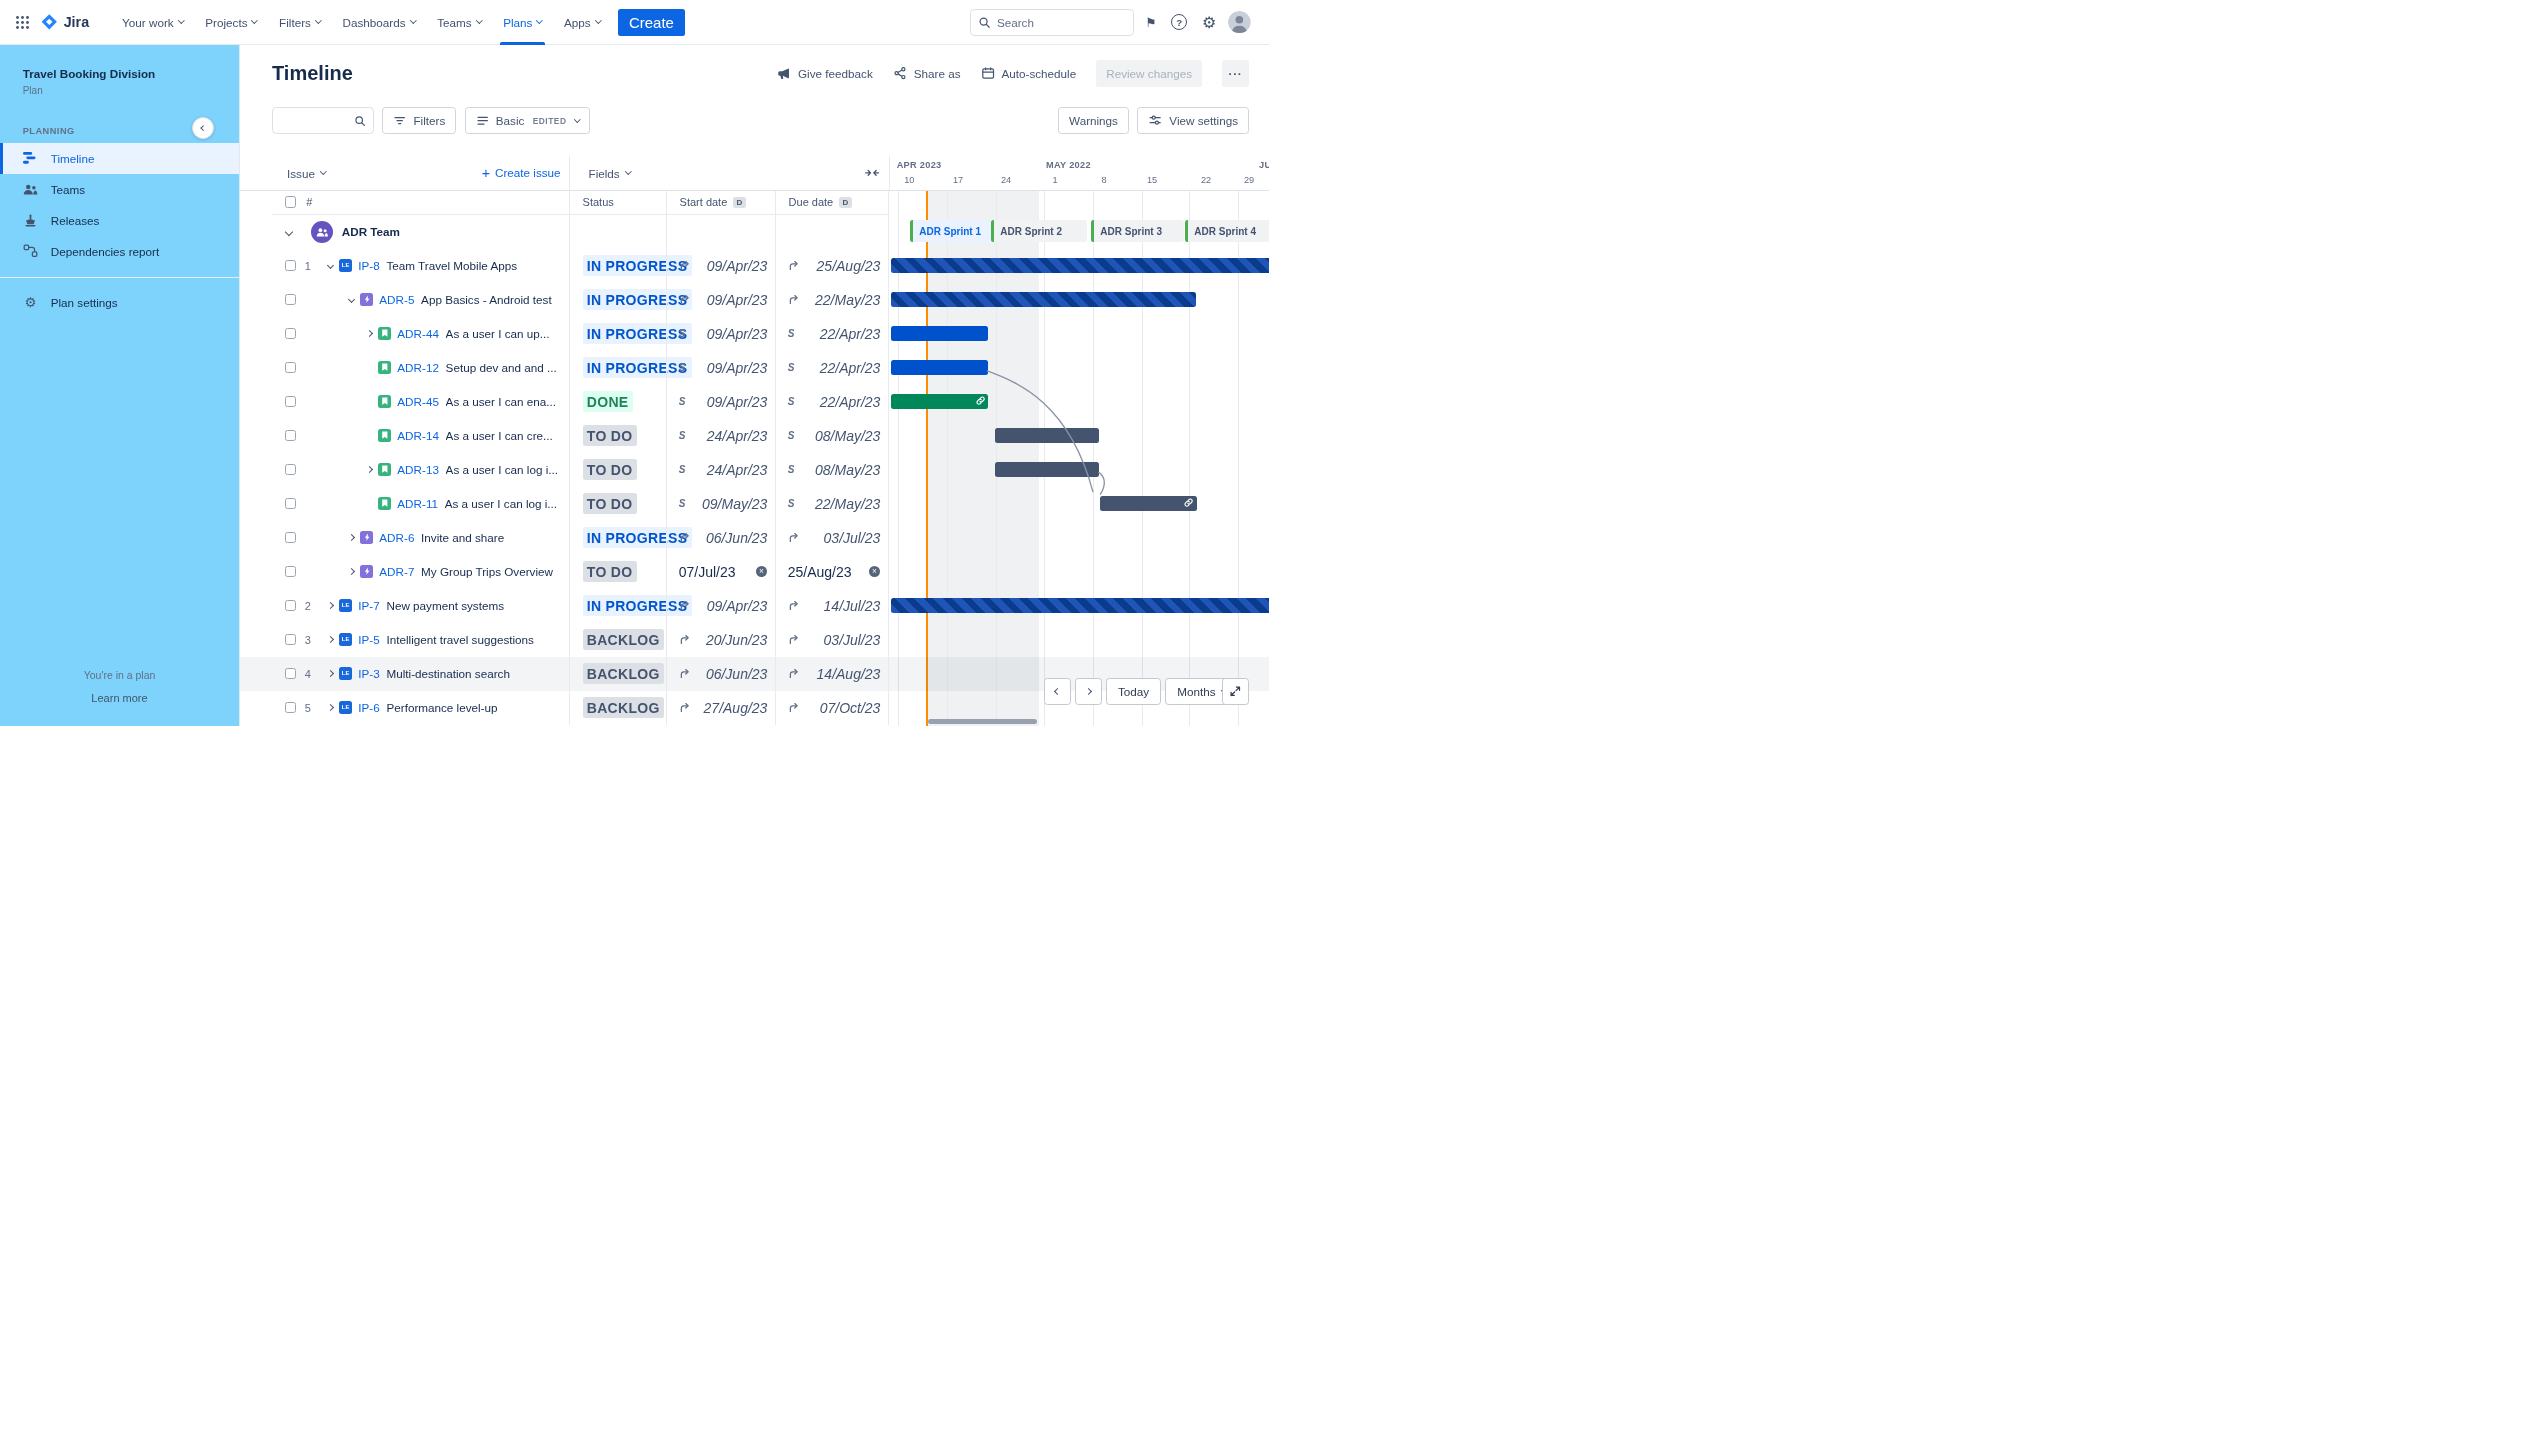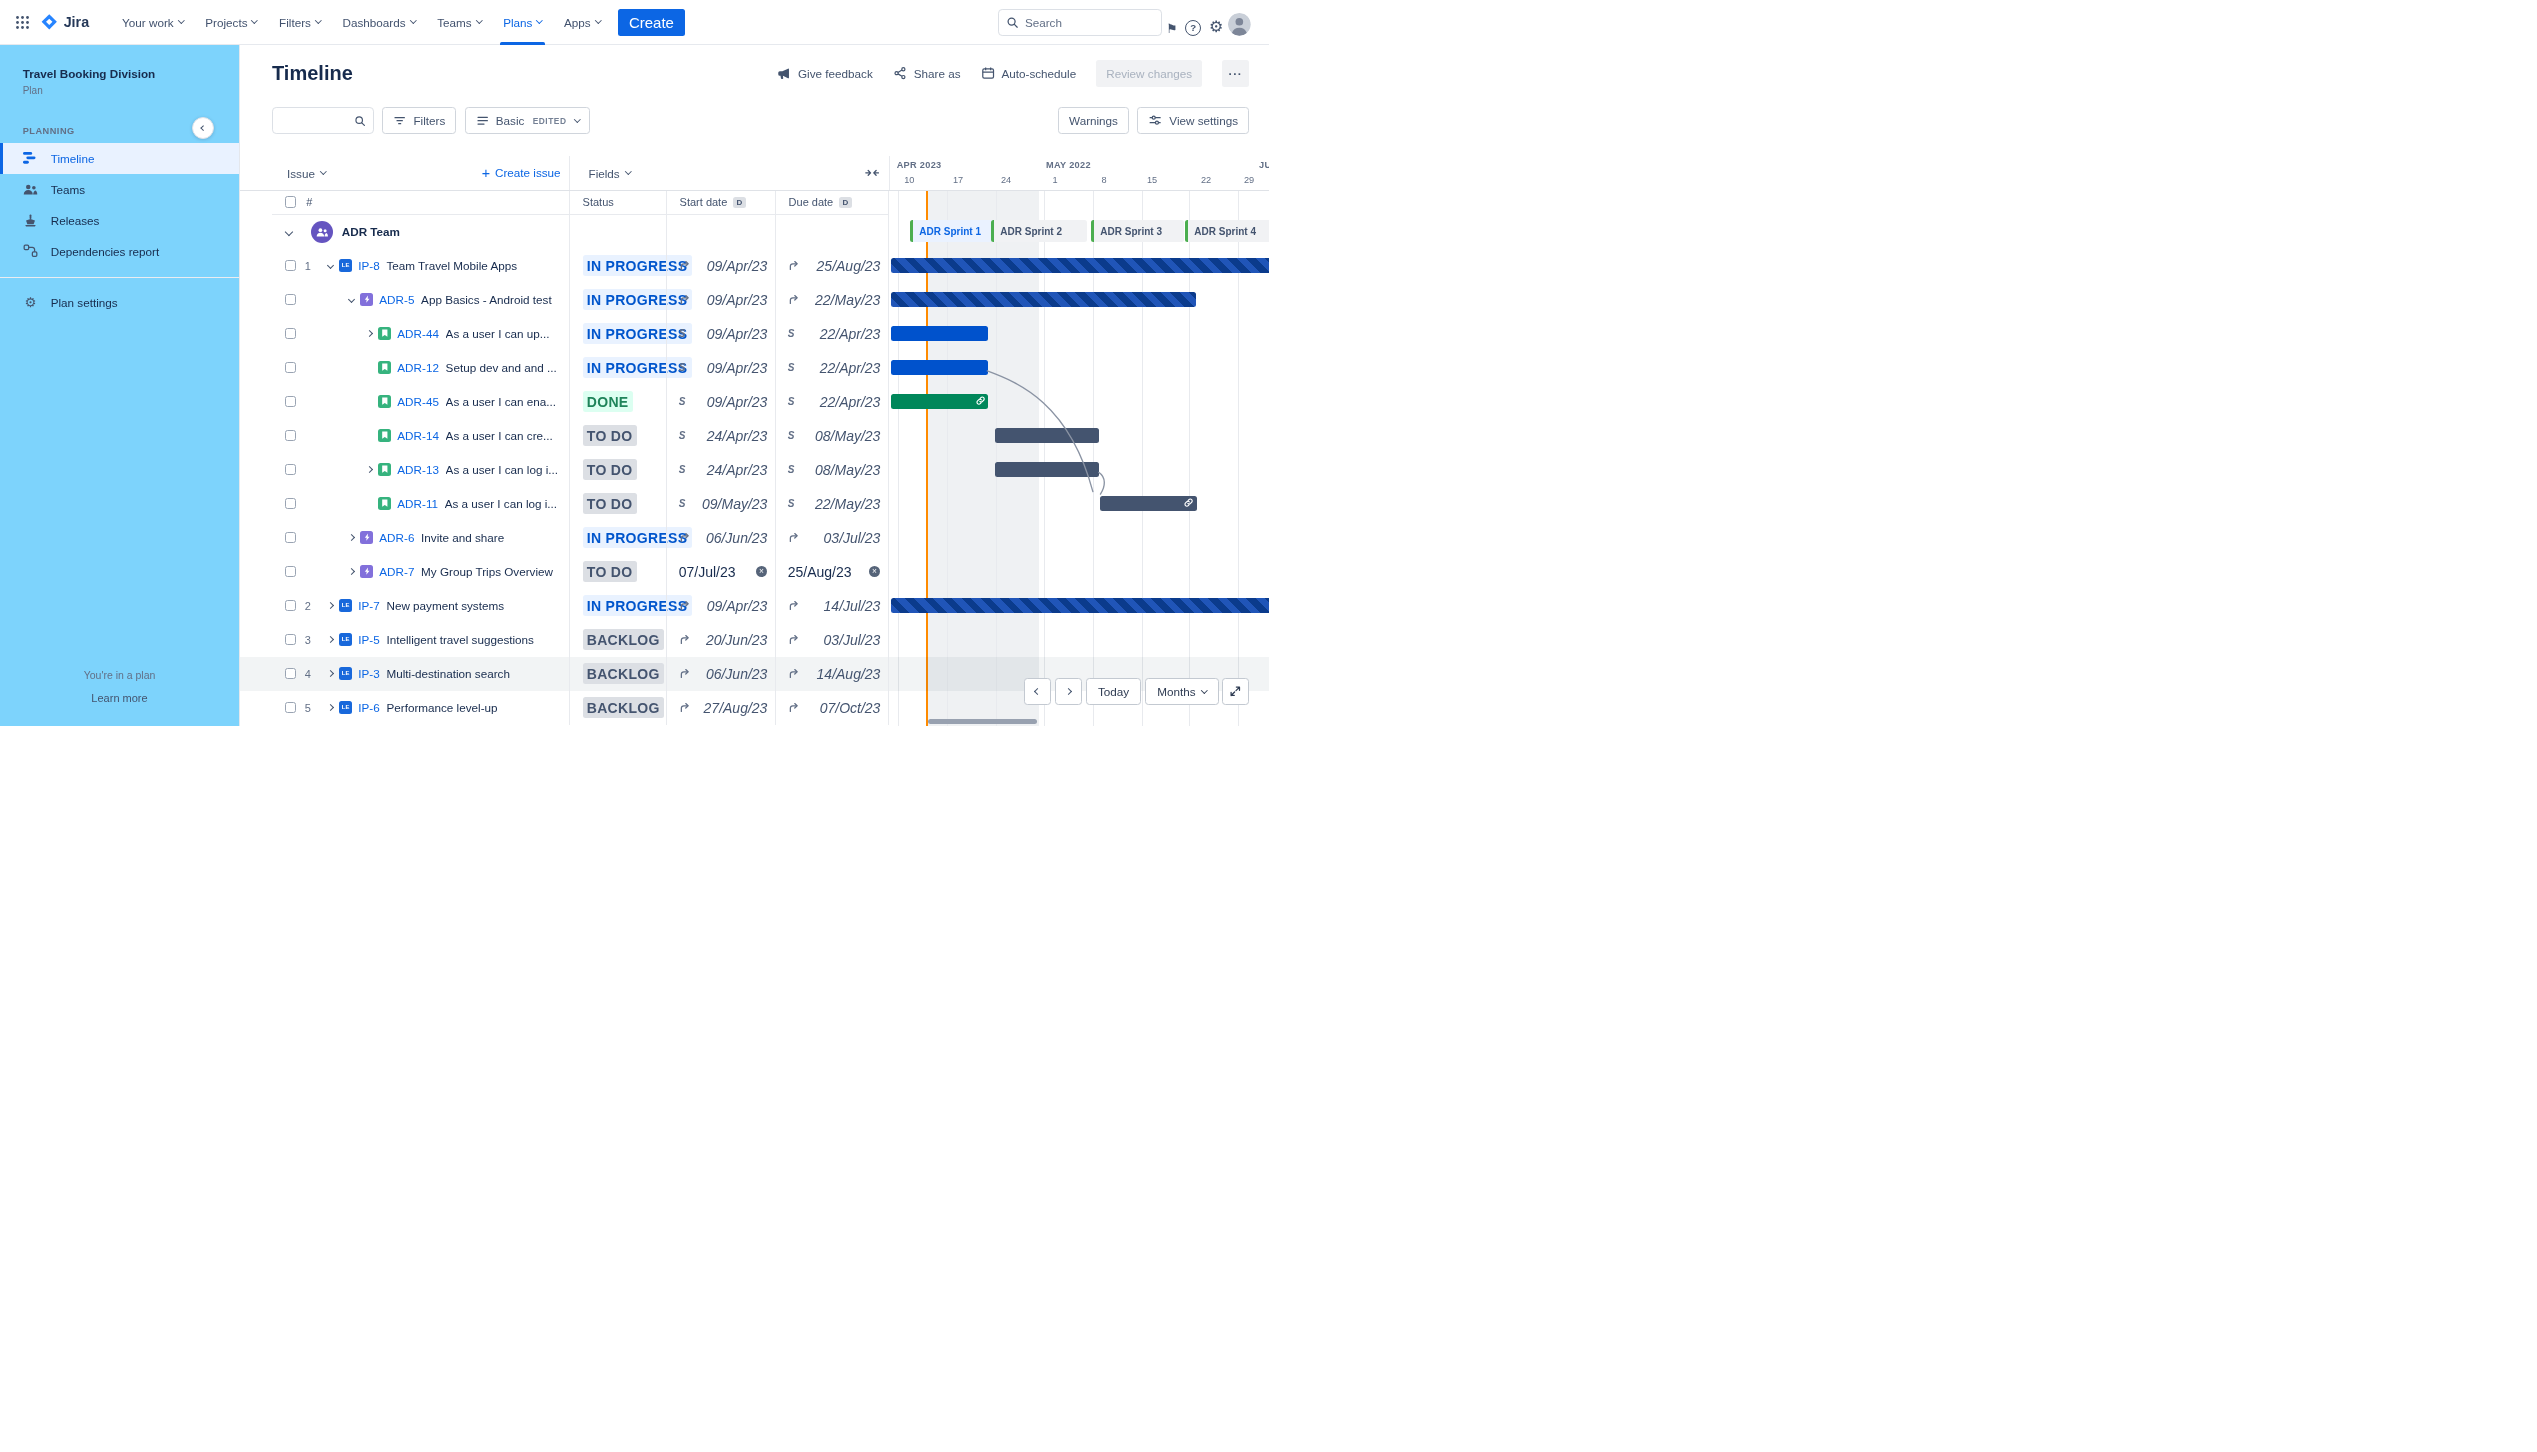--- a/index.html
+++ b/index.html
@@ -18,21 +18,21 @@
   
   .navbar{height:45px;display:flex;align-items:center;padding:0 18.5px 0 11.7px;border-bottom:0.8px solid #E6E9EE;background:#fff;position:relative;z-index:20}
   .nv-ic{display:flex;align-items:center;justify-content:center;color:#44546E;cursor:pointer;margin:0 3.4px}
   .logo{display:flex;align-items:center;gap:5px;margin-left:6.7px;cursor:pointer}
   .logo-txt{font-size:14.3px;font-weight:700;color:#253858}
   .nav-items{display:flex;align-items:center;height:45px;margin-left:22px}
   .nav-item{display:flex;align-items:center;gap:5px;height:45px;padding:0 11px;font-weight:500;color:#42526E;position:relative;cursor:pointer;white-space:nowrap}
   .nav-item.active{color:#0C66E4}
   .nav-item.active::after{content:"";position:absolute;left:7.6px;right:7.6px;bottom:0;height:2.5px;background:#0C66E4;border-radius:1.7px 1.7px 0 0}
   .btn-create{margin-left:6.7px;height:27px;padding:0 11px;background:#0C66E4;color:#fff;border:none;border-radius:2.5px;font-size:15px;font-weight:500}
-  .nav-right{margin-left:auto;display:flex;align-items:flex-end;gap:1px}
+  .nav-right{margin-left:auto;display:flex;align-items:center;gap:8px}
   .nav-search{width:164px;height:27px;border:1.3px solid #DCE0E6;border-radius:4.2px;display:flex;align-items:center;gap:5.9px;padding:0 7.6px;background:#fff}
   .nav-search input{border:none;outline:none;font-size:11.7px;width:100%;color:#172B4D}
   .nav-search input::placeholder{color:#626F86}
   .flag-ic{font-size:12.6px}
   .help-ic{width:16px;height:16px;border:1.7px solid #44546E;border-radius:50%;font-size:9.7px;font-weight:700;display:flex;align-items:center;justify-content:center}
   .gear-ic{font-size:16px}
   .avatar{width:22.7px;height:22.7px;border-radius:50%;overflow:hidden;display:flex;cursor:pointer}
 
   
   .shell{display:flex;height:681px}
@@ -139,21 +139,21 @@
   .b-striped{background:repeating-linear-gradient(45deg,#2055B8 0 6.7px,#0B3B8C 6.7px 13.4px)}
   .b-blue{background:#0052CC}
   .b-green{background:#00875A}
   .b-slate{background:#44546F}
   .bar-link{position:absolute;right:3.4px;top:2.5px;display:flex}
   .tl-arrow{position:absolute;right:11.7px;top:7.6px;width:18.5px;height:18.5px;border-radius:50%;background:#344563;color:#fff;font-size:11px;line-height:18.5px;text-align:center;font-weight:700;cursor:pointer;z-index:2}
   .tl-arrow.on-bar{background:#102F63}
   .dep-svg{position:absolute;left:649px;top:59px;width:417px;height:503px;z-index:2;pointer-events:none}
   .dep{fill:none;stroke:#8A93A3;stroke-width:1.6;stroke-linecap:round}
 
-  .tl-nav{position:absolute;bottom:22px;left:784px;z-index:6;display:flex;gap:4px;align-items:center}
+  .tl-nav{position:absolute;bottom:22px;left:804px;z-index:6;display:flex;gap:4px;align-items:center}
   .tbtn{height:27px;background:#fff;border:0.8px solid #C3C9D1;border-radius:3.4px;font-size:11.7px;font-weight:500;color:#2E3B52;display:flex;align-items:center;justify-content:center;gap:6.7px;padding:0 11px}
   .tbtn.sq{width:27px;padding:0}
   .tbtn .chev{width:5px;height:5px}
   .fs-btn{position:absolute;right:20px;bottom:22px;z-index:6}
   .hscroll{position:absolute;left:688px;bottom:3.4px;width:109px;height:4.2px;border-radius:2.5px;background:#98A1B0;z-index:6;cursor:pointer}
 </style>
 </head>
 <body>
 
 <nav class="navbar">

